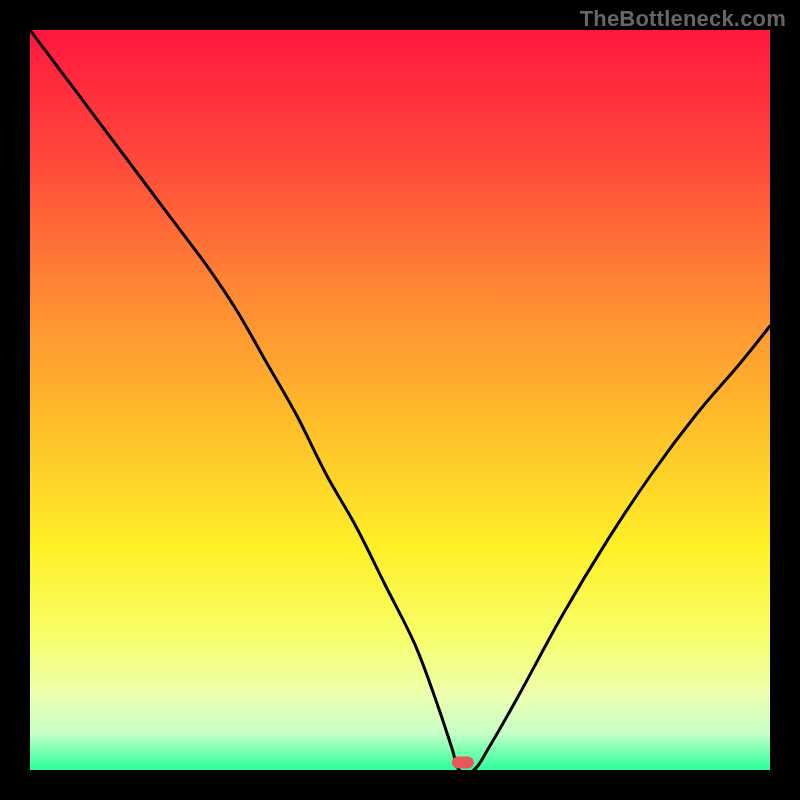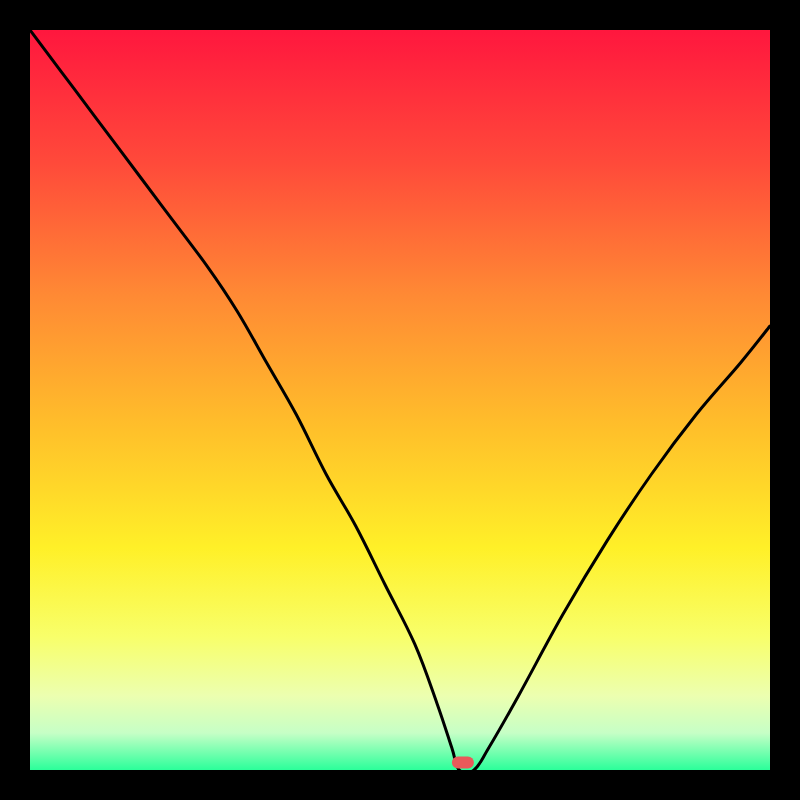--- a/index.html
+++ b/index.html
@@ -38,20 +38,21 @@
     display: block;
     width: 740px;
     height: 740px;
   }
 </style>
 </head>
 <body>
 
 <div class="frame">
 
+  <div class="watermark">TheBottleneck.com</div>
 
   <div class="plot">
     <svg id="chart-svg" viewBox="0 0 740 740" preserveAspectRatio="none">
       <defs>
         <linearGradient id="bg-grad" x1="0" y1="0" x2="0" y2="1">
             <stop offset="0%" stop-color="#ff173e"></stop>
             <stop offset="18%" stop-color="#ff4a3a"></stop>
             <stop offset="36%" stop-color="#ff8a34"></stop>
             <stop offset="54%" stop-color="#ffc02a"></stop>
             <stop offset="70%" stop-color="#fff028"></stop>

